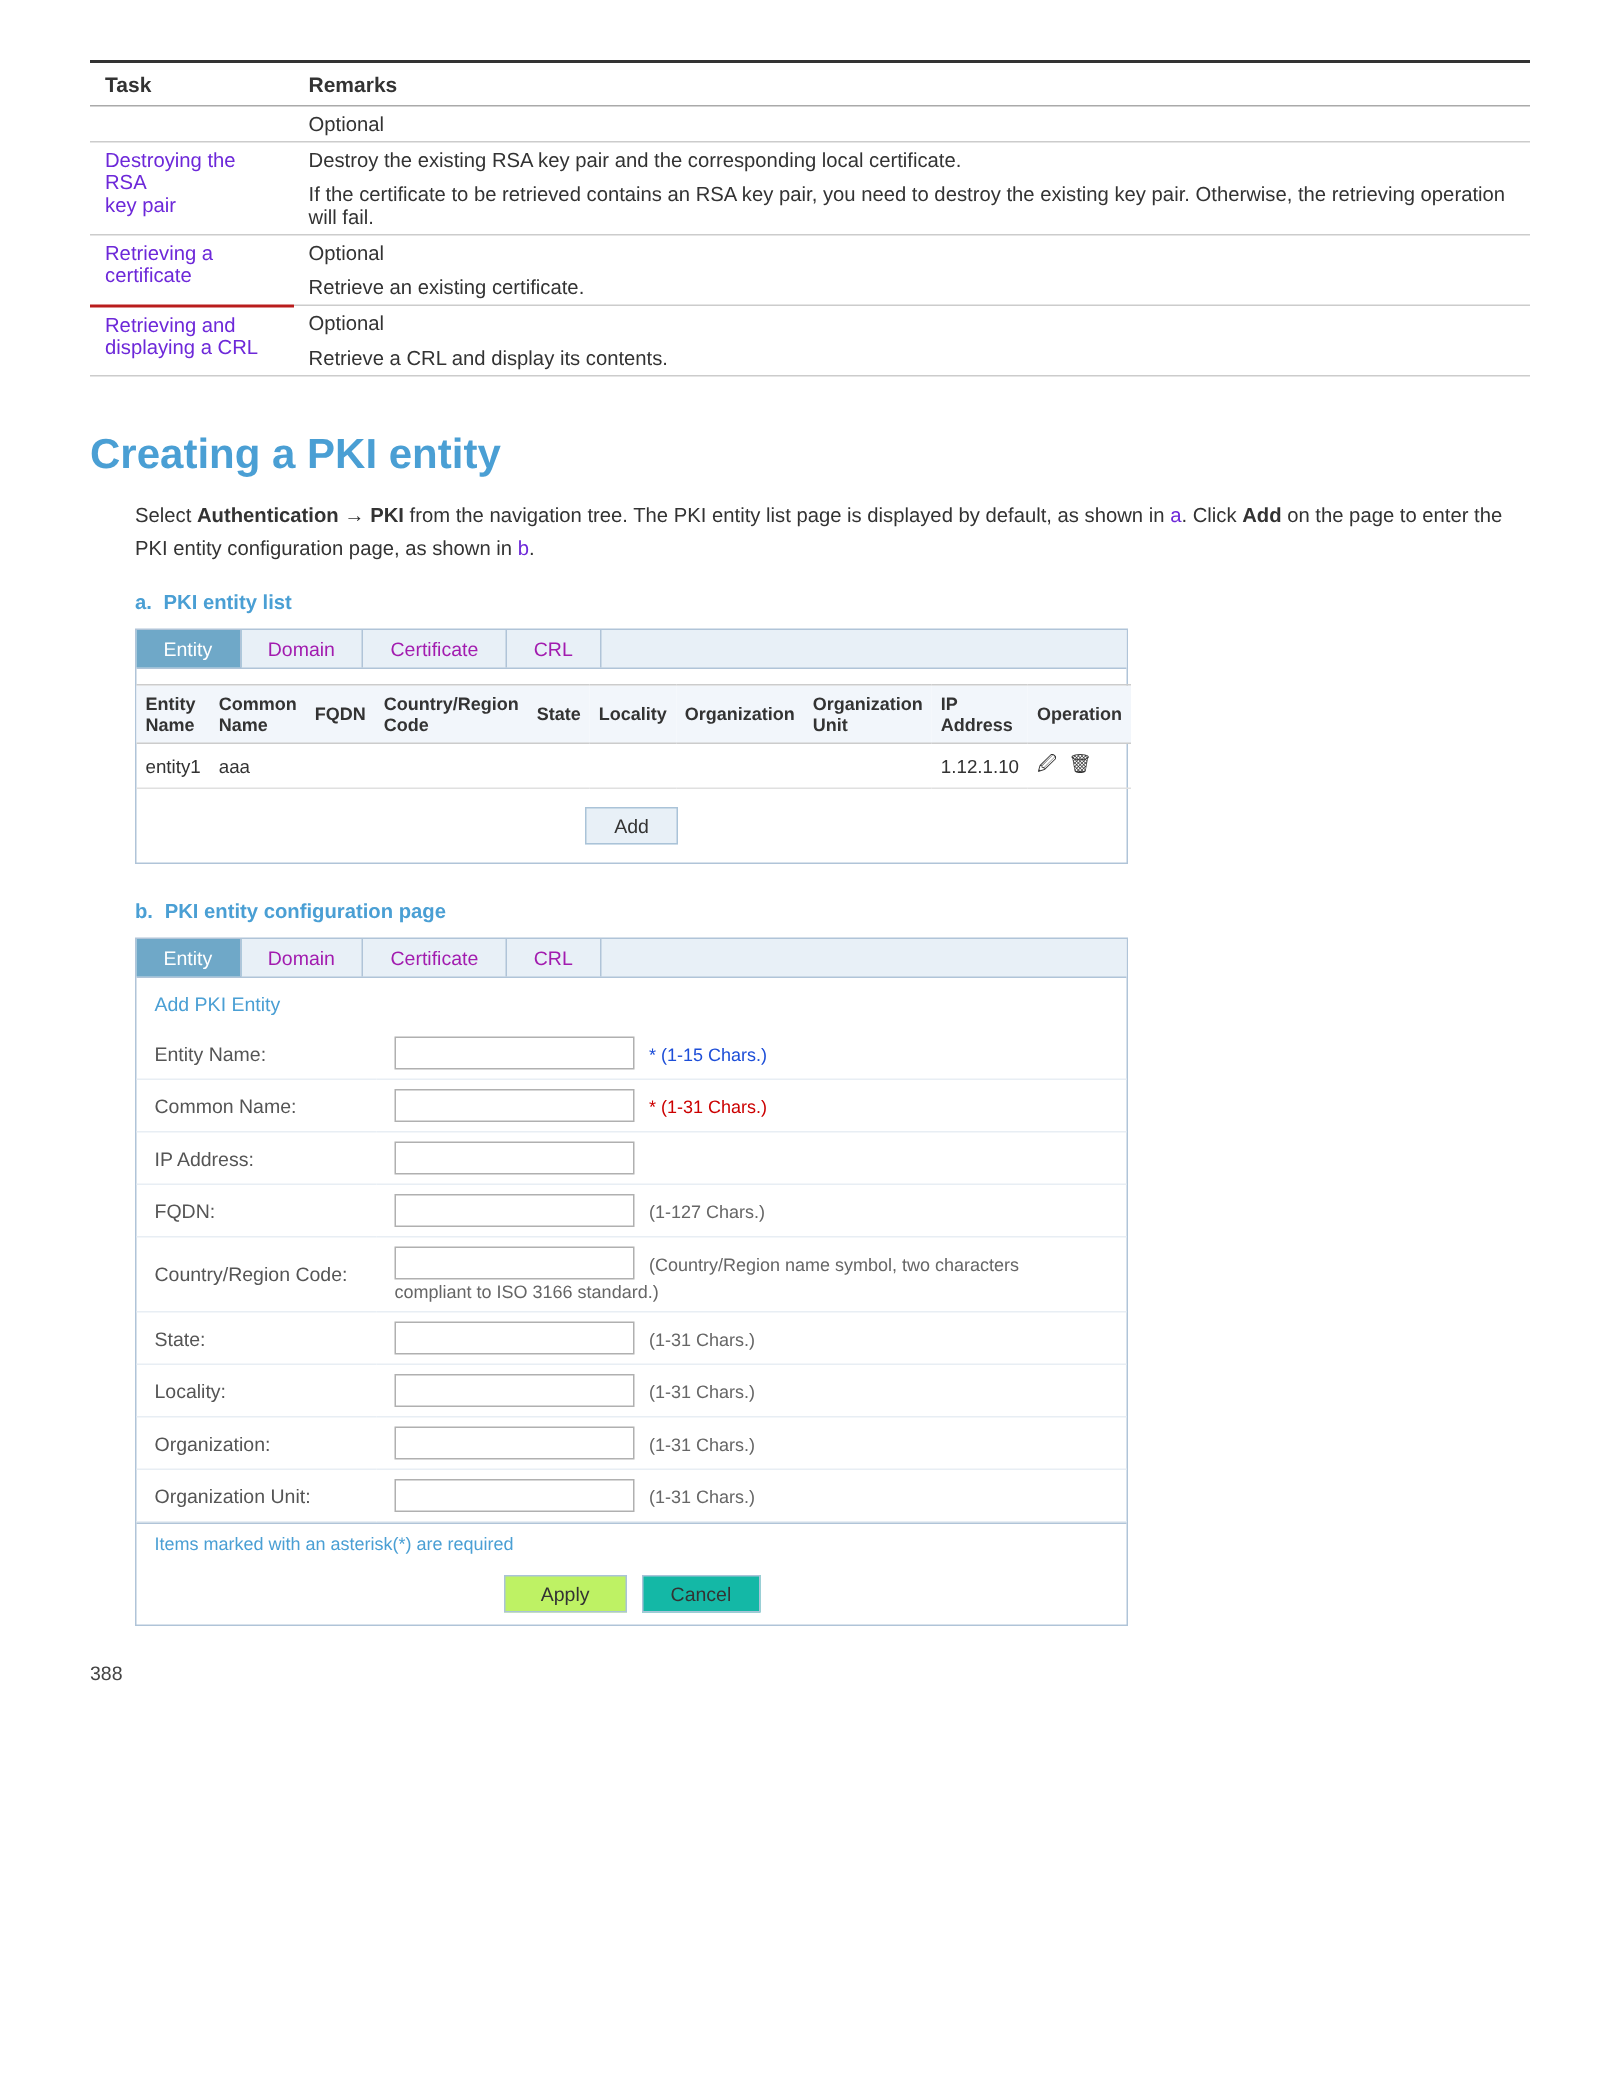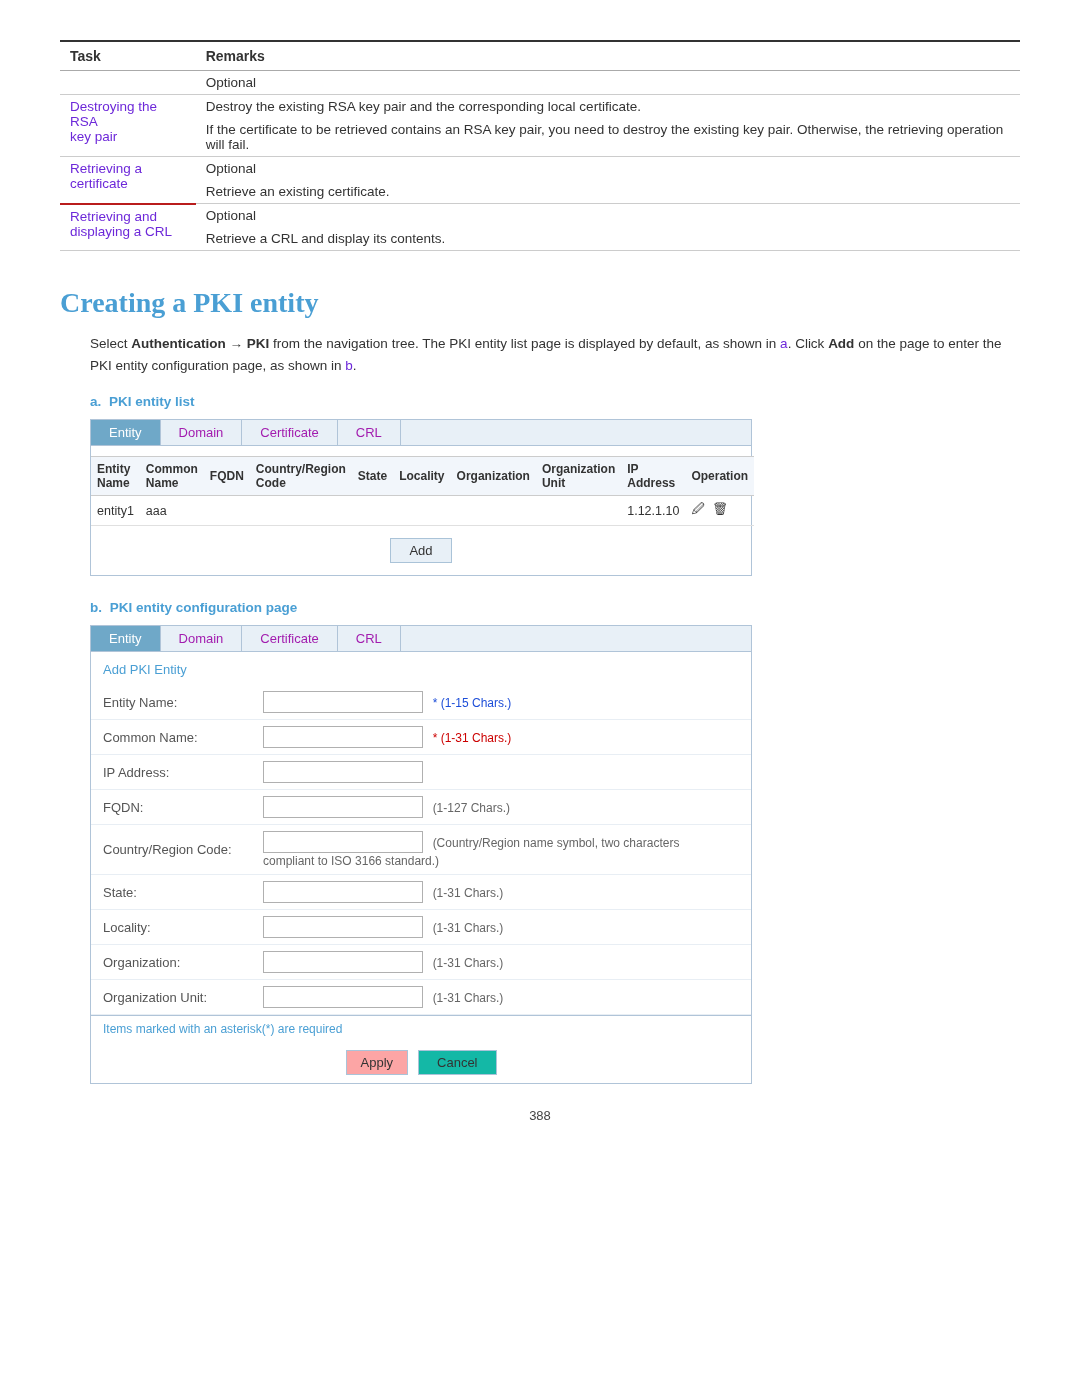--- a/index.html
+++ b/index.html
@@ -37,21 +37,20 @@
       text-decoration: none;
     }
 
     
     .section-heading {
       font-size: 28px;
       font-weight: bold;
       color: #4a9fd4;
       margin-bottom: 14px;
       border-bottom: none;
-      font-family: Liberation Serif, serif;
     }
 
     .section-intro {
       font-size: 13.5px;
       line-height: 1.6;
       margin-bottom: 18px;
       color: #333;
     }
 
     
@@ -157,43 +156,42 @@
       padding: 6px 12px;
       border-top: 1px solid #b0c4d8;
     }
     .form-actions {
       padding: 8px 12px;
       display: flex;
       gap: 10px;
       justify-content: center;
     }
     .btn-apply {
-      padding: 4px 14px;
-      background: #fca5a5;
+      padding: 4px 24px;
+      background: #bef264;
       border: 1px solid #aac3d8;
       font-size: 13px;
       cursor: pointer;
       color: #333;
     }
     .btn-cancel {
       padding: 4px 18px;
       background: #14b8a6;
       border: 1px solid #aac3d8;
       font-size: 13px;
       cursor: pointer;
       color: #333;
     }
 
     .add-area {
       text-align: center;
       padding: 4px;
     }
 
     .page-number {
-      text-align: center;
       font-size: 13px;
       color: #444;
     }
 
     .sub-label {
       font-size: 13.5px;
       margin-bottom: 10px;
       margin-left: 30px;
     }
     .sub-label-letter {

